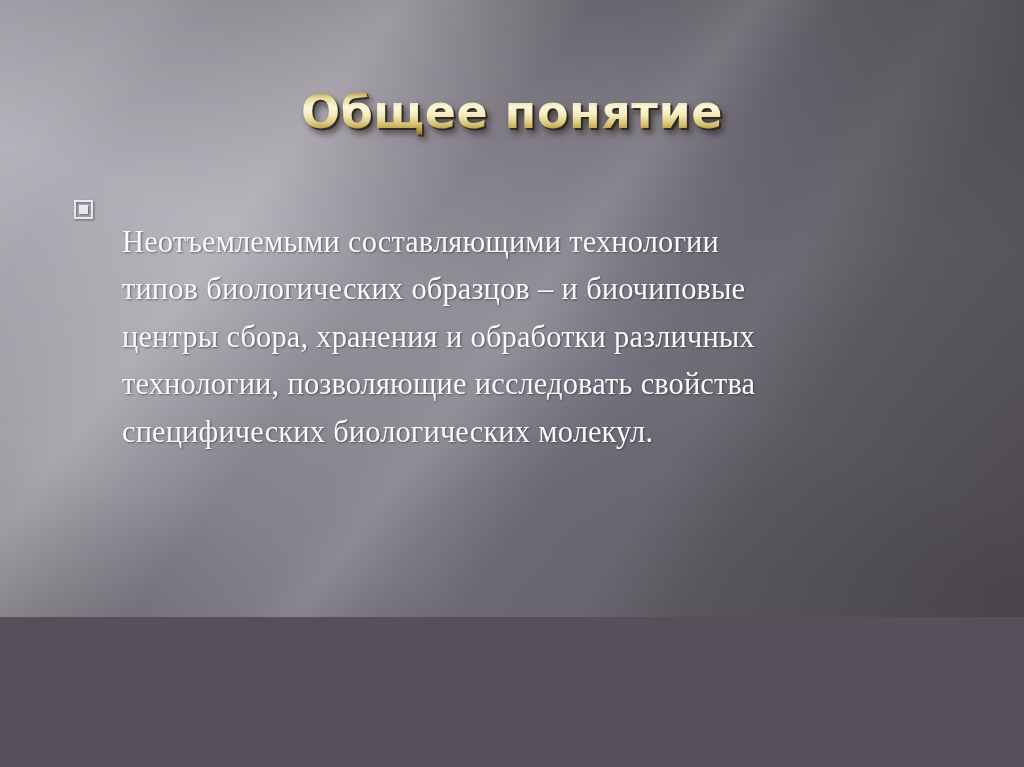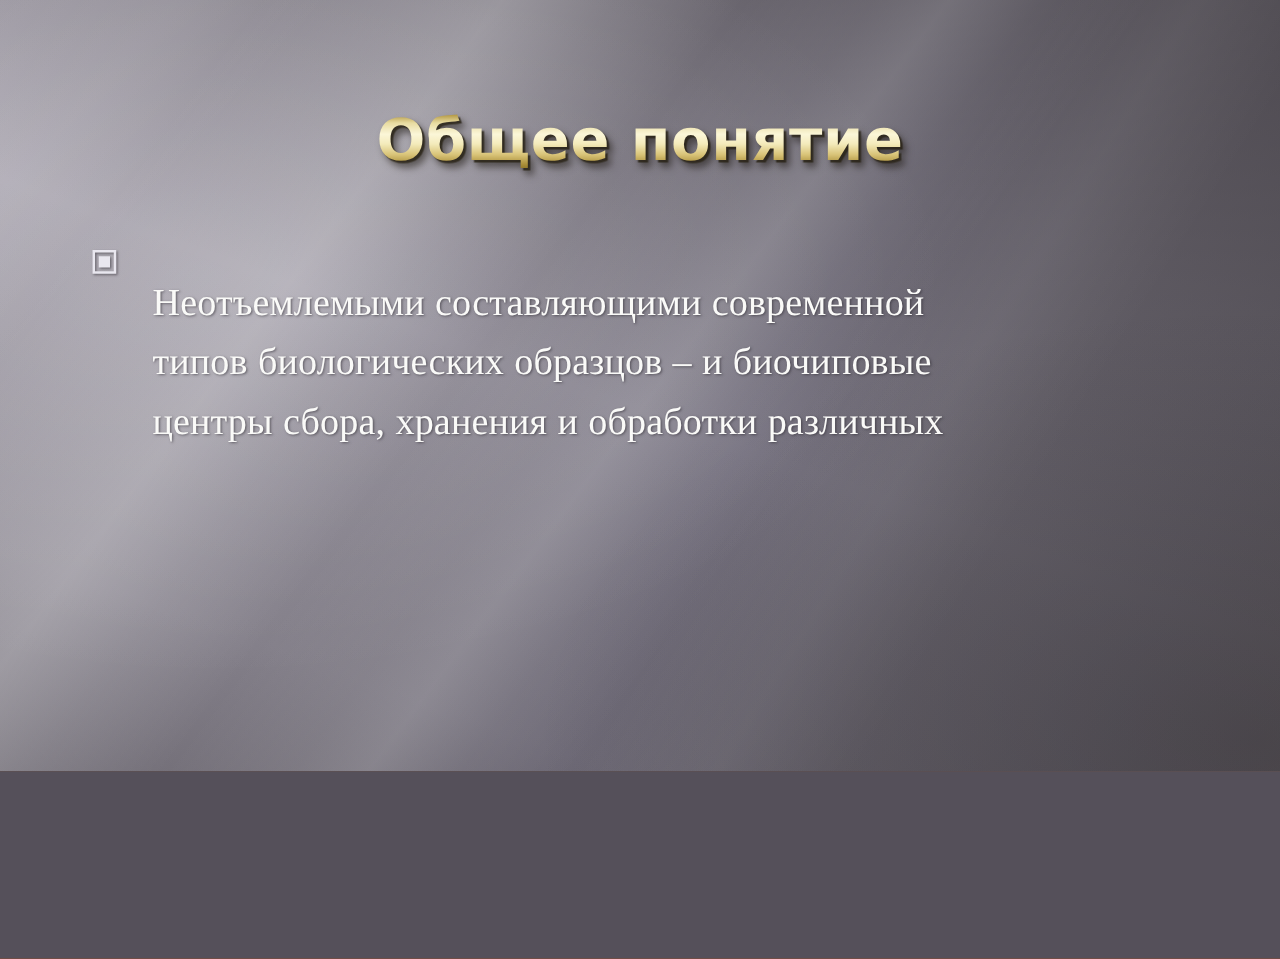--- a/index.html
+++ b/index.html
@@ -193,20 +193,22 @@
   <div class="bg-layer bg-vignette"></div>
 
   <div id="title-block">
     <h1 id="slide-title">Общее понятие</h1>
   </div>
 
   <div id="body-block">
     <div class="bullet-row">
       <span class="bullet-marker"></span>
       <p class="bullet-text">
-        <span class="ln">Неотъемлемыми составляющими современной</span>
+        <span class="ln">Неотъемлемыми составляющими технологии</span>
         <span class="ln">типов биологических образцов – и биочиповые</span>
         <span class="ln">центры сбора, хранения и обработки различных</span>
+        <span class="ln">технологии, позволяющие исследовать свойства</span>
+        <span class="ln">специфических биологических молекул.</span>
       </p>
     </div>
   </div>
 
 </div>
 
 </body></html>

